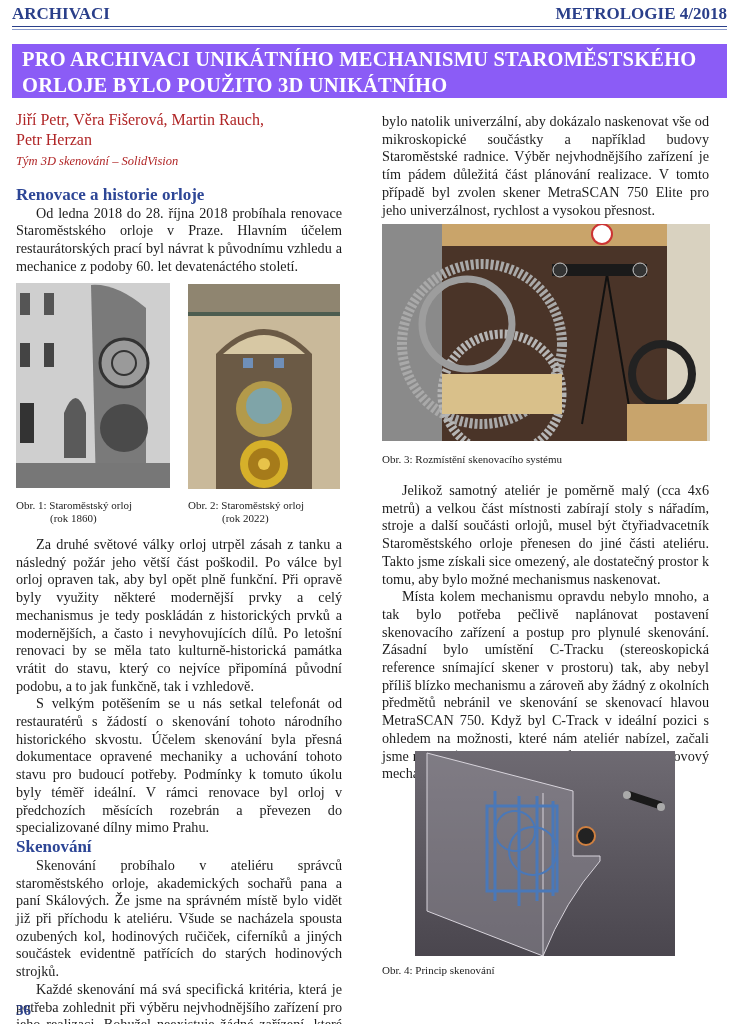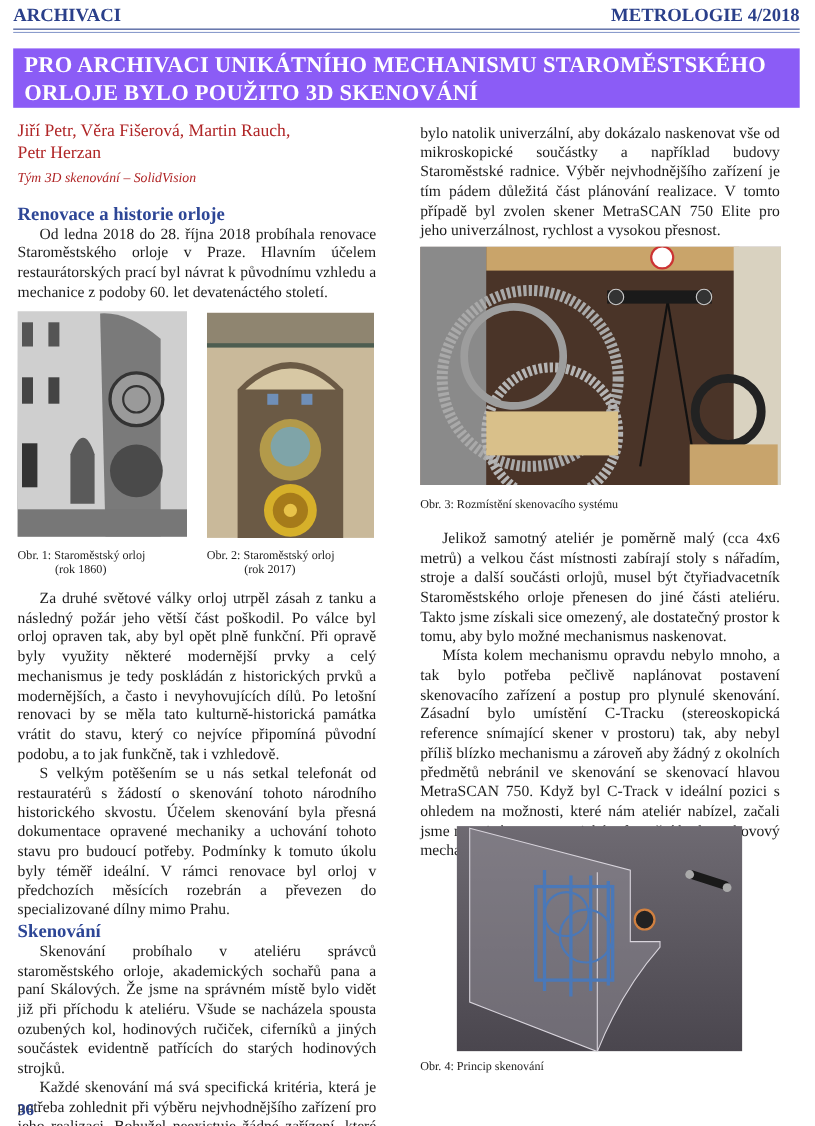--- a/index.html
+++ b/index.html
@@ -29,21 +29,21 @@
 </head>
 <body>
 
 <div class="hdr-left">ARCHIVACI</div>
 <div class="hdr-right">METROLOGIE 4/2018</div>
 <div class="hdr-rule1"></div>
 <div class="hdr-rule2"></div>
 
 <div class="title-box">
   <div>PRO ARCHIVACI UNIKÁTNÍHO MECHANISMU STAROMĚSTSKÉHO</div>
-  <div>ORLOJE BYLO POUŽITO 3D SKENOVÁNÍ</div>
+  <div>ORLOJE BYLO POUŽITO 3D UNIKÁTNÍHO</div>
 </div>
 
 <div class="col col-left" style="top:110px;">
   <div class="authors">
     <div>Jiří Petr, Věra Fišerová, Martin Rauch,</div>
     <div>Petr Herzan</div>
   </div>
   <div class="affil">Tým 3D skenování – SolidVision</div>
   <div class="section-h" style="margin-top:14px;">Renovace a historie orloje</div>
   <p>Od ledna 2018 do 28. října 2018 probíhala renovace Staroměstského orloje v Praze. Hlavním účelem restaurátorských prací byl návrat k původnímu vzhledu a mechanice z podoby 60. let devatenáctého století.</p>
@@ -81,21 +81,21 @@
       <rect x="86" y="74" width="10" height="10" fill="#6f8fb8"></rect>
     <circle cx="76" cy="125" r="28" fill="#b39a4a"></circle>
     <circle cx="76" cy="122" r="18" fill="#7fa4a8"></circle>
     <circle cx="76" cy="180" r="24" fill="#d6b02a"></circle>
     <circle cx="76" cy="180" r="16" fill="#a67b1a"></circle>
     <circle cx="76" cy="180" r="6" fill="#e8c34a"></circle>
   </svg>
 </div>
 <div class="caption" style="left:188px; top:499px;">
   <b>Obr. 2</b><span>: Staroměstský orloj</span><br>
-  <span style="padding-left:34px;">(rok 2017)</span>
+  <span style="padding-left:34px;">(rok 2022)</span>
 </div>
 
 <div class="col col-left" style="top:536px;">
   <p>Za druhé světové války orloj utrpěl zásah z tanku a následný požár jeho větší část poškodil. Po válce byl orloj opraven tak, aby byl opět plně funkční. Při opravě byly využity některé modernější prvky a celý mechanismus je tedy poskládán z historických prvků a modernějších, a často i nevyhovujících dílů. Po letošní renovaci by se měla tato kulturně-historická památka vrátit do stavu, který co nejvíce připomíná původní podobu, a to jak funkčně, tak i vzhledově.</p>
   <p>S velkým potěšením se u nás setkal telefonát od restauratérů s žádostí o skenování tohoto národního historického skvostu. Účelem skenování byla přesná dokumentace opravené mechaniky a uchování tohoto stavu pro budoucí potřeby. Podmínky k tomuto úkolu byly téměř ideální. V rámci renovace byl orloj v předchozích měsících rozebrán a převezen do specializované dílny mimo Prahu.</p>
   <div class="section-h" style="">Skenování</div>
   <p>Skenování probíhalo v ateliéru správců staroměstského orloje, akademických sochařů pana a paní Skálových. Že jsme na správném místě bylo vidět již při příchodu k ateliéru. Všude se nacházela spousta ozubených kol, hodinových ručiček, ciferníků a jiných součástek evidentně patřících do starých hodinových strojků.</p>
   <p>Každé skenování má svá specifická kritéria, která je potřeba zohlednit při výběru nejvhodnějšího zařízení pro jeho realizaci. Bohužel neexistuje žádné zařízení, které by</p>
 </div>
 

